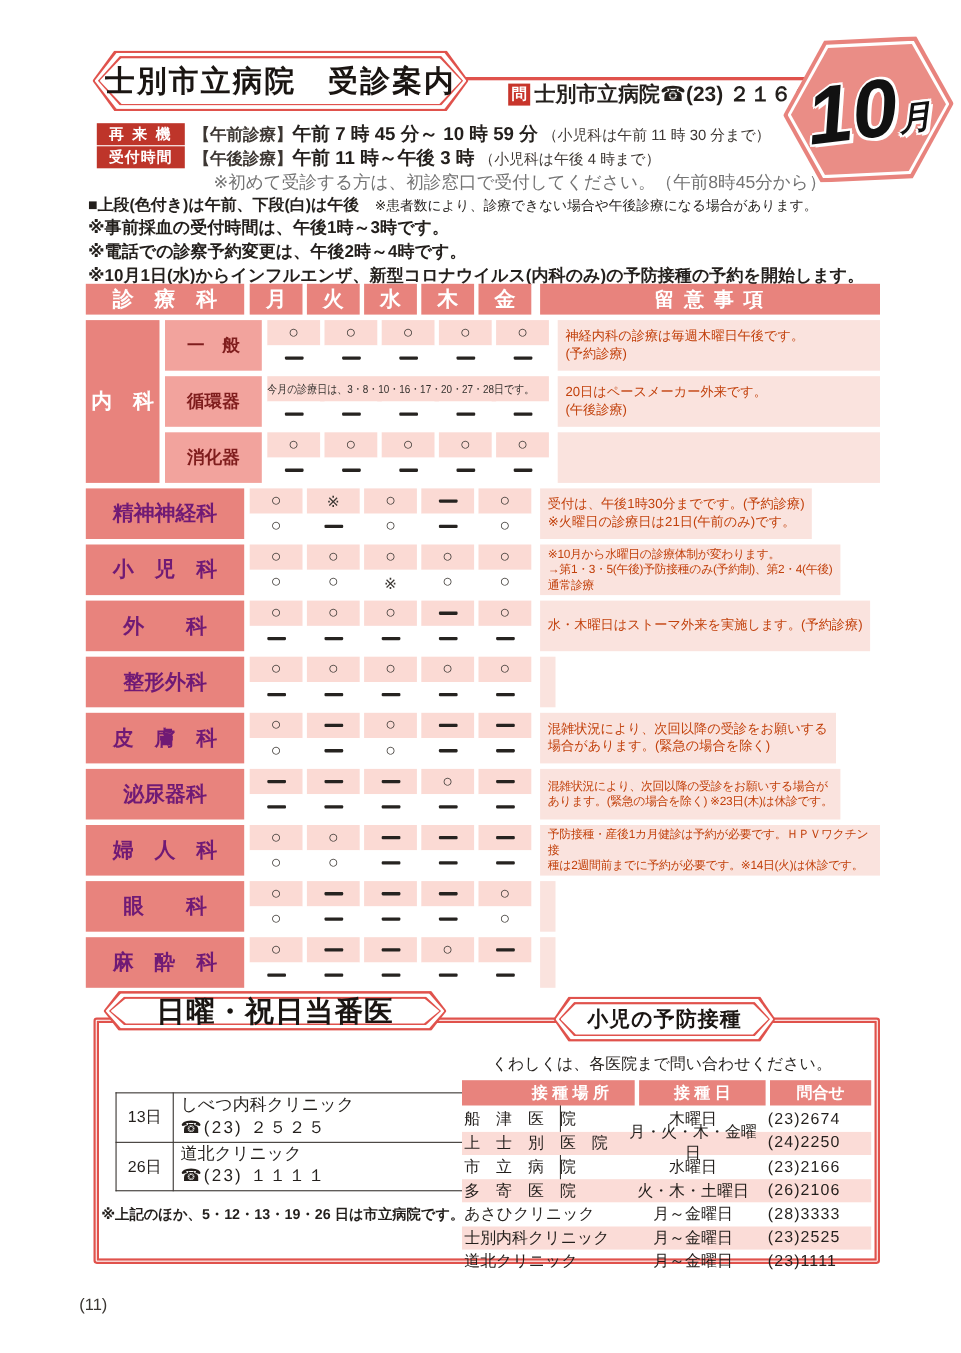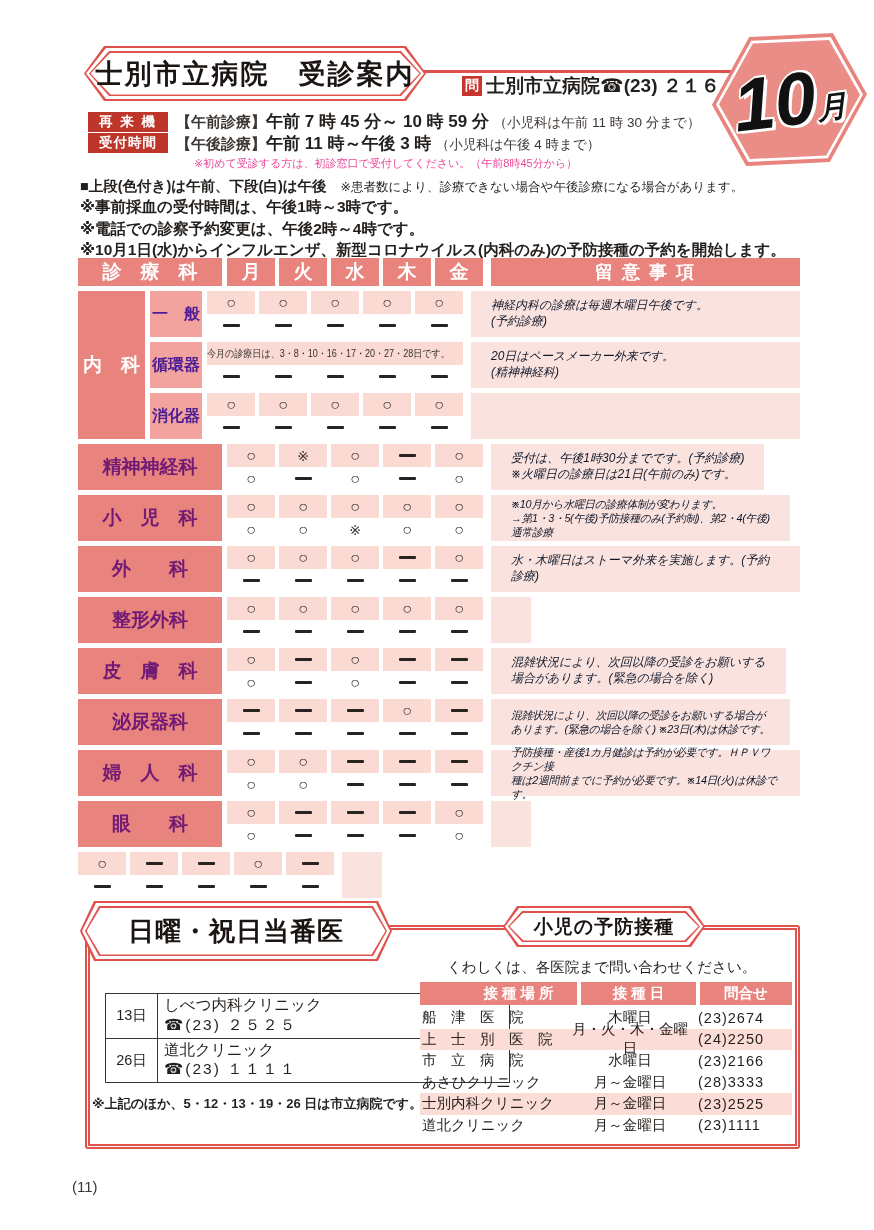--- a/index.html
+++ b/index.html
@@ -17,21 +17,21 @@
   body{font-family:"Liberation Sans","DejaVu Sans",sans-serif;color:var(--ink);}
   .page{position:relative;width:874px;height:1230px;background:#fff;overflow:hidden;}
 
   
   .hdr-rule{position:absolute;left:390px;top:70px;width:345px;height:3px;background:var(--salmon-line);z-index:1;}
   .hexwrap{position:absolute;z-index:2;}
   .hex{position:absolute;}
   .hexshape{clip-path:polygon(20px 0,calc(100% - 20px) 0,100% 50%,calc(100% - 20px) 100%,20px 100%,0 50%);}
   .hexshape2{clip-path:polygon(14px 0,calc(100% - 14px) 0,100% 50%,calc(100% - 14px) 100%,14px 100%,0 50%);}
   .title-badge{left:84px;top:46px;width:342px;height:55px;}
-  .duty-badge{left:80px;top:901px;width:312px;height:60px;}
+  .duty-badge{left:94px;top:901px;width:312px;height:36px;}
   .vac-badge{left:503px;top:906px;width:202px;height:41px;}
   .hex.l1{inset:0;background:var(--salmon-line);}
   .hex.l2{inset:2px;background:#fff;}
   .hex.l3{inset:5px;background:var(--salmon-line);}
   .hex.l4{inset:6.5px;background:#fff;}
   .hex-text{position:absolute;inset:0;display:flex;align-items:center;justify-content:center;font-weight:bold;color:#1a1512;}
   .title-badge .hex-text{font-size:27px;letter-spacing:2px;}
   .duty-badge .hex-text{font-size:26px;letter-spacing:1px;}
   .vac-badge .hex-text{font-size:19px;letter-spacing:1px;}
 
@@ -52,21 +52,21 @@
   .rbadge{position:absolute;left:88px;top:112px;width:80px;}
   .rbadge div{background:var(--badge-red);color:#fff;font-weight:bold;text-align:center;}
   .rbadge .r1{font-size:13.5px;height:20px;line-height:20px;letter-spacing:2px;}
   .rbadge .r2{font-size:13.5px;height:20px;line-height:20px;margin-top:1px;letter-spacing:1px;}
   .recline{position:absolute;left:176px;white-space:nowrap;}
   .recline .lbl{font-size:15px;font-weight:600;color:#3d3733;}
   .recline .tm{font-size:17px;font-weight:900;}
   .recline .sm{font-size:13.5px;font-weight:500;color:#3d3733;}
   .rec1{top:110px;text-align:center;}
   .rec2{top:132px;}
-  .rec-note{position:absolute;left:194px;top:156px;font-size:11px;color:#ec4899;}
+  .rec-note{position:absolute;left:194px;top:156px;font-size:16px;color:#737373;}
 
   
   .legend{position:absolute;left:80px;top:177px;font-size:14.5px;font-weight:600;white-space:nowrap;}
   .legend .sub{font-size:12.5px;font-weight:500;margin-left:14px;}
   .bnote{position:absolute;left:80px;font-size:15.5px;font-weight:bold;white-space:nowrap;}
   .bn1{top:197px;} .bn2{top:219px;} .bn3{top:240px;}
 
   
   .schedule{position:absolute;left:78px;top:258px;width:722px;}
   .sched-hdr{display:flex;height:28px;margin-bottom:5px;}
@@ -74,32 +74,32 @@
   .h-dept{width:144px;margin-right:5px;font-size:19px;}
   .h-days{display:flex;gap:4px;width:256px;margin-right:8px;}
   .h-day{width:48px;font-size:19px;}
   .h-rem{flex:1;font-size:18px;letter-spacing:2px;}
 
   .sched-group{display:flex;margin-bottom:5px;}
   .grp-label{width:67px;margin-right:5px;background:var(--salmon);color:#fff;font-weight:bold;font-size:19px;display:flex;align-items:center;justify-content:center;text-align:right;}
   .grp-rows{display:flex;flex-direction:column;gap:5px;flex:1;}
   .pair{display:flex;height:46px;}
   .dept-label{width:144px;margin-right:5px;background:var(--salmon);color:#701a75;font-weight:bold;font-size:19px;display:flex;align-items:center;justify-content:center;}
-  .sub-label{width:52px;margin-right:5px;background:var(--subdept);color:#4c1d95;font-weight:bold;font-size:16px;display:flex;align-items:center;justify-content:center;}
+  .sub-label{width:88px;margin-right:5px;background:var(--subdept);color:#7f1d1d;font-weight:bold;font-size:16px;display:flex;align-items:center;justify-content:center;}
   .marks{width:256px;margin-right:8px;display:flex;flex-direction:column;}
   .mrow{display:flex;gap:4px;height:23px;}
   .mcell{width:48px;height:23px;display:flex;align-items:center;justify-content:center;}
   .amc{background:var(--am);}
   .pmc{background:#fff;}
   .am-text{width:256px;height:23px;background:var(--am);display:flex;align-items:center;overflow:hidden;}
   .am-text span{font-size:10.5px;white-space:nowrap;transform:scaleX(.86);transform-origin:left center;color:#33302d;}
   .maru{font-size:16px;color:#3a3632;line-height:1;}
   .dash{width:17px;height:3px;background:#262320;border-radius:1px;}
   .kome{font-size:14px;color:#3a3632;line-height:1;}
-  .remark{flex:1;background:var(--rp);font-size:12px;line-height:1.3;padding:2px 20px;display:flex;flex-direction:column;justify-content:center;white-space:pre-line;color:#0f172a;font-style:italic;}
+  .remark{flex:1;background:var(--rp);font-size:12px;line-height:1.3;padding:2px 7px;display:flex;flex-direction:column;justify-content:center;white-space:pre-line;color:#c2410c;}
   .remark.tight{font-size:10.8px;letter-spacing:-0.3px;line-height:1.32;}
 
   
   .bottom-box{position:absolute;left:85px;top:925px;width:715px;height:224px;border:5px double var(--salmon-line);border-radius:3px;}
   .vac-note{position:absolute;left:447px;top:958px;font-size:14.5px;}
   .vac-table{position:absolute;left:420px;top:982px;width:372px;}
   .vac-hdr{display:flex;gap:4px;height:23px;margin-bottom:2px;}
   .vac-hcell{background:var(--salmon);color:#fff;font-weight:bold;font-size:14.5px;display:flex;align-items:center;justify-content:center;}
   .vh-place{width:162px;padding-left:40px;} .vh-day{width:120px;} .vh-tel{width:96px;}
   .vac-row{display:flex;height:21.5px;align-items:center;font-size:14.5px;}
@@ -244,21 +244,21 @@
                   </div>
                   <div class="mcell pmc">
                     <span class="dash"></span>
                   </div>
                   <div class="mcell pmc">
                     <span class="dash"></span>
                   </div>
                 </div>
               </div>
               <div class="remark">20日はペースメーカー外来です。
-(精神神経科)</div>
+(午後診療)</div>
             </div>
             <div class="pair">
               <div class="sub-label">消化器</div>
               <div class="marks">
                 <div class="mrow">
                   <div class="mcell amc">
                     <span class="maru">○</span>
                   </div>
                   <div class="mcell amc">
                     <span class="maru">○</span>
@@ -632,20 +632,21 @@
                 <div class="mcell pmc">
                   <span class="maru">○</span>
                 </div>
               </div>
             </div>
             <div class="remark"></div>
           </div>
         </div>
         <div class="sched-group">
           <div class="pair">
+            <div class="dept-label">麻　酔　科</div>
             <div class="marks">
               <div class="mrow">
                 <div class="mcell amc">
                   <span class="maru">○</span>
                 </div>
                 <div class="mcell amc">
                   <span class="dash"></span>
                 </div>
                 <div class="mcell amc">
                   <span class="dash"></span>
@@ -735,20 +736,25 @@
         <div class="vac-row alt">
           <div class="vr-place">上　士　別　医　院</div>
           <div class="vr-day">月・火・木・金曜日</div>
           <div class="vr-tel">(24)2250</div>
         </div>
         <div class="vac-row">
           <div class="vr-place">市　立　病　院</div>
           <div class="vr-day">水曜日</div>
           <div class="vr-tel">(23)2166</div>
         </div>
+        <div class="vac-row alt">
+          <div class="vr-place">多　寄　医　院</div>
+          <div class="vr-day">火・木・土曜日</div>
+          <div class="vr-tel">(26)2106</div>
+        </div>
         <div class="vac-row">
           <div class="vr-place">あさひクリニック</div>
           <div class="vr-day">月～金曜日</div>
           <div class="vr-tel">(28)3333</div>
         </div>
         <div class="vac-row alt">
           <div class="vr-place">士別内科クリニック</div>
           <div class="vr-day">月～金曜日</div>
           <div class="vr-tel">(23)2525</div>
         </div>

